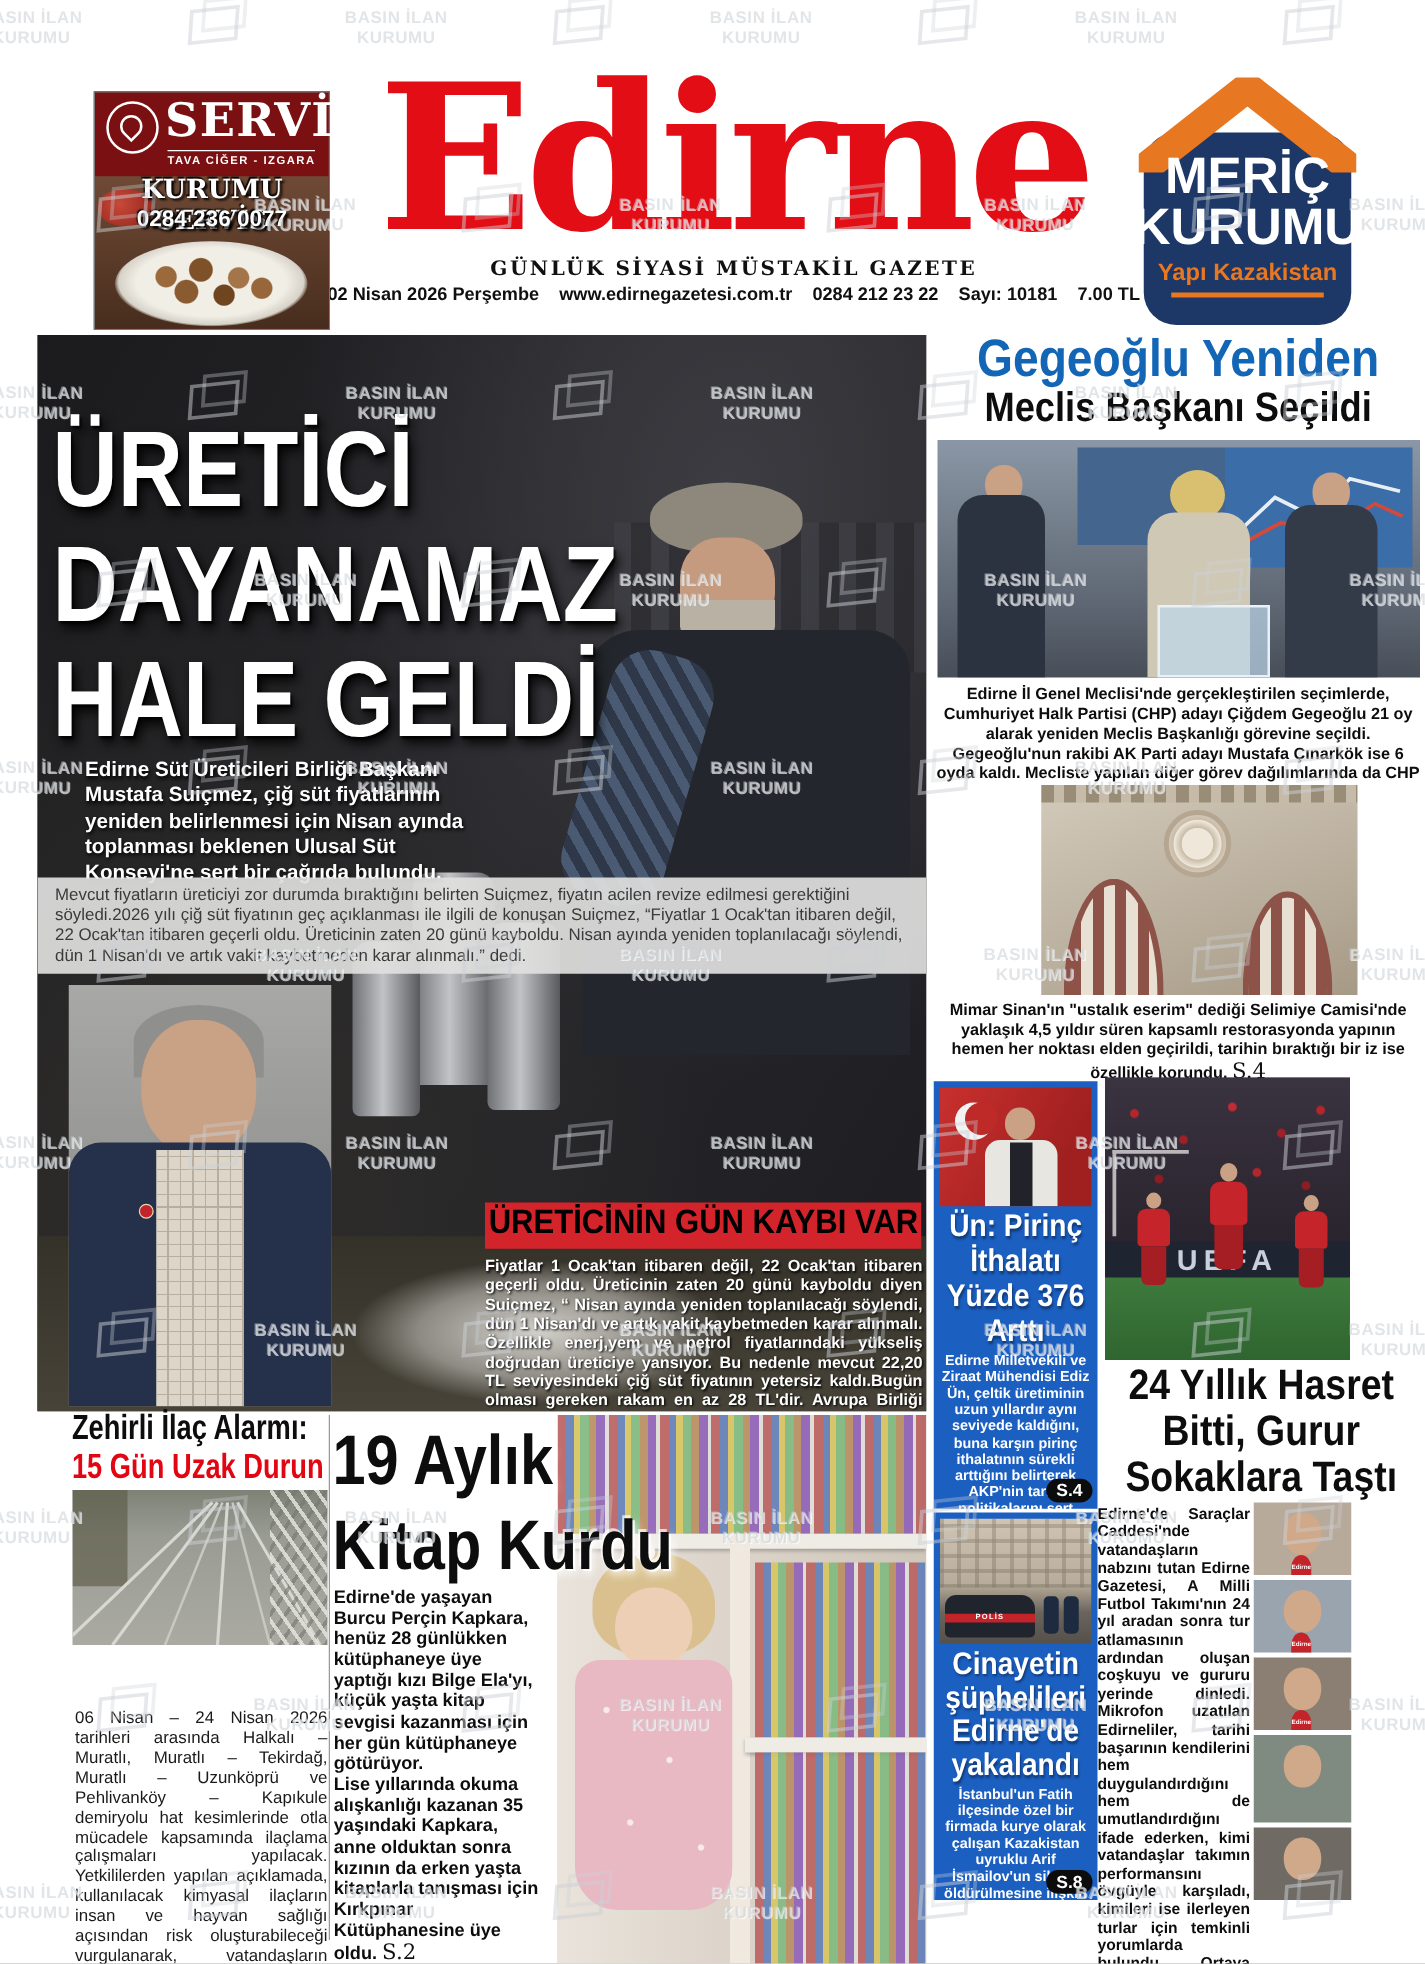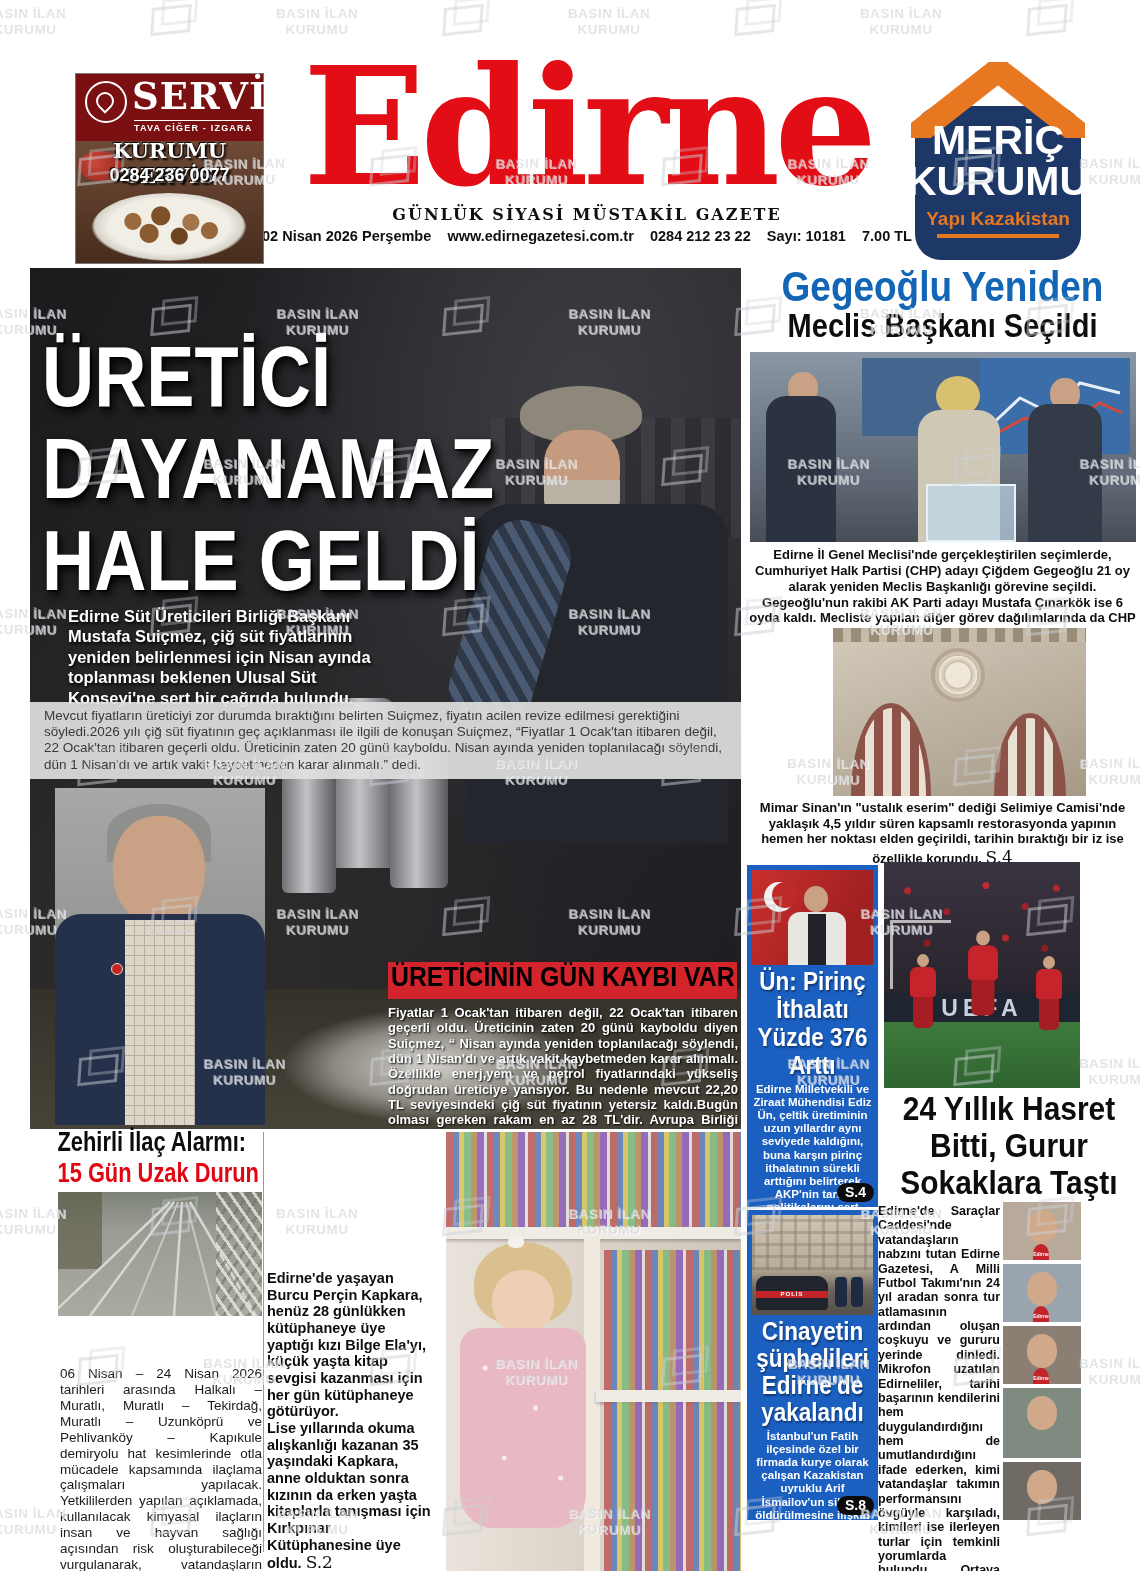--- a/index.html
+++ b/index.html
@@ -528,20 +528,24 @@
     <div class="lib-board"></div>
     <div class="lib-post"></div>
     <div class="lib-stripes lib-rightA"></div>
     <div class="lib-boardB"></div>
     <div class="lib-stripes lib-rightB"></div>
     <div class="lib-hair"></div>
     <div class="lib-bow"></div>
     <div class="lib-face"></div>
     <div class="lib-dress"></div>
   </div>
+  <div class="abs" id="kitap-h">
+    <span class="sqz">19 Aylık</span>
+    <span class="sqz">Kitap Kurdu</span>
+  </div>
   <div class="abs" id="kitap-b">
     <span class="txt">Edirne'de yaşayan Burcu Perçin Kapkara, henüz 28 günlükken kütüphaneye üye yaptığı kızı Bilge Ela'yı, küçük yaşta kitap sevgisi kazanması için her gün kütüphaneye götürüyor.
 Lise yıllarında okuma alışkanlığı kazanan 35 yaşındaki Kapkara, anne olduktan sonra kızının da erken yaşta kitaplarla tanışması için Kırkpınar Kütüphanesine üye oldu.</span>
     <span class="sref">S.2</span>
   </div>
 
   <div id="wm">
       <div class="wm-cell" style="left: -40px; top: 6px;">BASIN İLAN<div>KURUMU</div></div>
       <div class="wm-cell" style="left: 106px; top: 6px;">
         <div class="wm-cube"></div>

